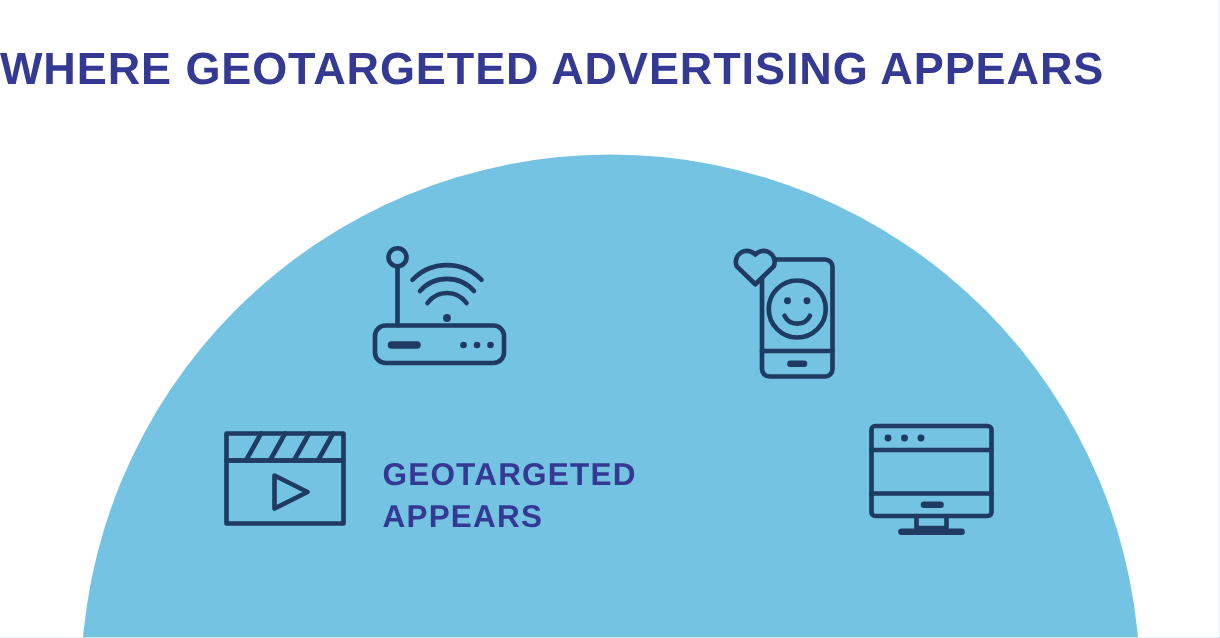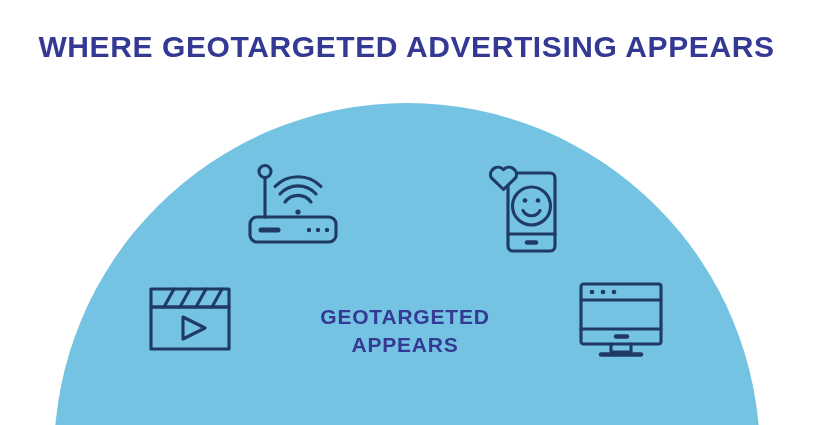--- a/index.html
+++ b/index.html
@@ -19,21 +19,21 @@
     background: #ffffff;
     overflow: hidden;
   }
 
   
   .title {
     position: absolute;
     left: 0;
     top: 30px;
     width: 813px;
-    text-align: center;
+    text-align: left;
     font-family: "Liberation Sans", sans-serif;
     font-weight: bold;
     font-size: 30px;
     letter-spacing: 0.6px;
     color: #343a94;
     white-space: nowrap;
     line-height: 1.1;
   }
 
   
@@ -46,21 +46,21 @@
     border-radius: 50%;
     background: #74c3e2;
   }
 
   
   .campaign-label {
     position: absolute;
     left: 255px;
     top: 303px;
     width: 300px;
-    text-align: center;
+    text-align: left;
     font-family: "Liberation Sans", sans-serif;
     font-weight: bold;
     font-size: 21px;
     letter-spacing: 0.8px;
     line-height: 1.35;
     color: #343a94;
   }
   .campaign-label span { display: block; }
 
   

